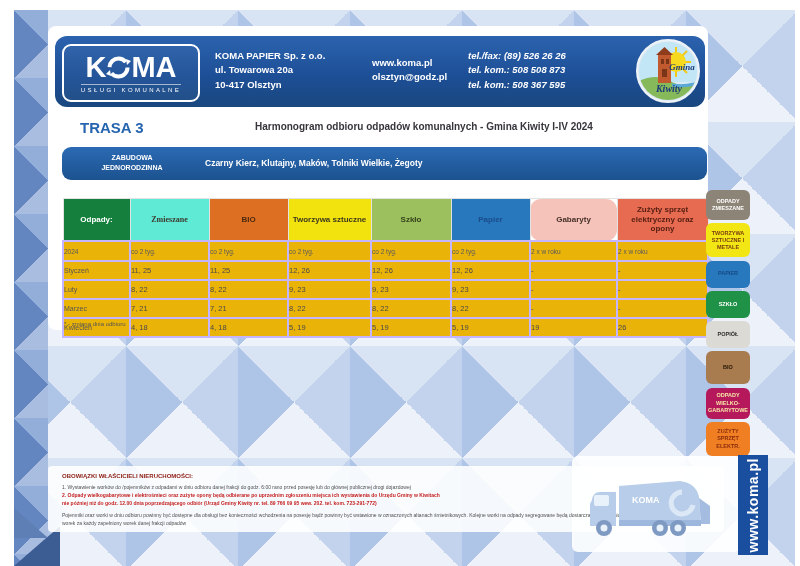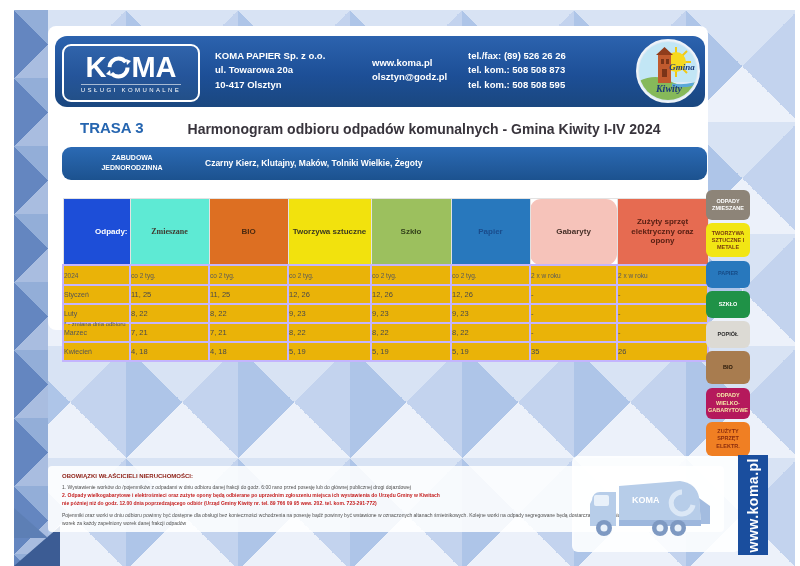--- a/index.html
+++ b/index.html
@@ -29,36 +29,36 @@
   .header-card{position:absolute;left:55px;top:36px;width:650px;height:71px;border-radius:12px;
       background:linear-gradient(180deg,#2c63ae 0%,#1d4f97 55%,#1a477f 100%);color:#fff;}
   .koma-box{position:absolute;left:7px;top:8px;width:134px;height:54px;border:2px solid #ffffff;border-radius:9px;
       display:flex;flex-direction:column;align-items:center;justify-content:center;background:rgba(255,255,255,0.04);}
   .koma-word{display:flex;align-items:center;font-weight:bold;font-size:29px;line-height:1;letter-spacing:0px;color:#fff;}
   .koma-word svg{margin:0 -1px;}
   .koma-tagline{font-size:6px;letter-spacing:2.4px;margin-top:2px;border-top:1px solid rgba(255,255,255,0.6);padding-top:2px;color:#fff;}
   .hdr-block{position:absolute;font-size:9.5px;font-weight:bold;line-height:1.5;white-space:nowrap;}
   .hdr-company{left:160px;top:13px;}
   .hdr-web{left:317px;top:20px;}
-  .hdr-phones{left:413px;top:13px;}
+  .hdr-phones{left:413px;top:13px;font-style:italic;}
   .kiwity{position:absolute;left:581px;top:3px;width:64px;height:64px;}
 
   
   .trasa{position:absolute;left:80px;top:119px;font-size:15px;font-weight:bold;color:#2565b0;}
-  .doc-title{position:absolute;left:150px;top:121px;width:548px;text-align:center;font-size:14px;font-weight:bold;color:#38343c;}
+  .doc-title{position:absolute;left:150px;top:121px;width:548px;text-align:center;font-size:10px;font-weight:bold;color:#38343c;}
 
   
   .zone-bar{position:absolute;left:62px;top:147px;width:645px;height:33px;border-radius:9px;
       background:linear-gradient(180deg,#2b6ab4 0%,#1c528f 100%);color:#fff;}
   .zone-type{position:absolute;left:14px;top:6px;width:112px;text-align:center;font-size:7px;font-weight:bold;line-height:1.45;}
   .zone-localities{position:absolute;left:143px;top:11px;font-size:8.5px;font-weight:bold;}
 
   
   table.schedule{position:absolute;left:62px;top:198px;width:645px;border-collapse:collapse;table-layout:fixed;background:#fff;}
-  .schedule th{height:33px;font-size:8px;font-weight:bold;border:1px solid #e2e2e2;padding:16px 2px;text-align:center;line-height:1.2;}
+  .schedule th{height:33px;font-size:8px;font-weight:bold;border:1px solid #e2e2e2;padding:4px 2px;text-align:center;line-height:1.2;}
   .schedule thead tr{border-bottom:2px solid #e3e78e;}
   .schedule td{border:2px solid #c4b5fd;background:#eab308;color:#4a4a4a;padding:0;}
   .row-freq td{height:18px;font-size:6.5px;color:#5a5a5a;}
   .row-month td{height:17px;font-size:7.5px;}
   .row-month td.mname{font-size:7px;color:#555;}
   .footnote{position:absolute;left:64px;top:321px;font-size:6px;color:#555;}
 
   
   .legend{position:absolute;left:706px;top:190px;width:44px;height:266px;display:flex;flex-direction:column;justify-content:space-between;}
   .chip{border-radius:6px;display:flex;align-items:center;justify-content:center;text-align:center;
@@ -114,21 +114,21 @@
     </div>
 
     <div class="hdr-block hdr-web">
       <div>www.koma.pl</div>
       <div>olsztyn@godz.pl</div>
     </div>
 
     <div class="hdr-block hdr-phones">
       <div>tel./fax: (89) 526 26 26</div>
       <div>tel. kom.: 508 508 873</div>
-      <div>tel. kom.: 508 508 595</div>
+      <div>tel. kom.: 508 367 595</div>
     </div>
 
     <svg class="kiwity" width="64" height="64" viewBox="0 0 64 64">
       <defs>
           <clipPath id="kclip">
             <circle cx="32" cy="32" r="29"></circle>
           </clipPath>
         </defs>
       <circle cx="32" cy="32" r="31" fill="#dceaf5" stroke="#eef3f8" stroke-width="2"></circle>
       <g clip-path="url(#kclip)">
@@ -170,21 +170,21 @@
         <col style="width:79px">
         <col style="width:79px">
         <col style="width:83px">
       <col style="width:80px">
         <col style="width:79px">
         <col style="width:87px">
         <col style="width:91px">
     </colgroup>
     <thead>
       <tr>
-        <th style="background: #1d4ed8; color: rgb(255, 255, 255); text-align: right;">Odpady:</th>
+        <th style="background: #15803d; color: rgb(255, 255, 255);">Odpady:</th>
         <th style="background: #5eead4; color: rgb(63, 58, 48); font-family: Liberation Serif, serif;">Zmieszane</th>
         <th style="background: rgb(221, 111, 34); color: rgb(77, 42, 16);">BIO</th>
         <th style="background: rgb(242, 226, 13); color: rgb(60, 58, 32);">Tworzywa sztuczne</th>
         <th style="background: rgb(156, 192, 94); color: rgb(53, 67, 28);">Szkło</th>
         <th style="background: rgb(40, 120, 189); color: rgb(26, 76, 140);">Papier</th>
         <th style="background: rgb(246, 195, 186); color: rgb(70, 48, 40); border-radius: 11px;">Gabaryty</th>
         <th style="background: rgb(230, 107, 81); color: rgb(90, 32, 20);">Zużyty sprzęt elektryczny oraz opony</th>
       </tr>
     </thead>
     <tbody>
@@ -228,21 +228,21 @@
         <td>-</td>
         <td>-</td>
       </tr>
       <tr class="row-month">
         <td class="mname">Kwiecień</td>
         <td>4, 18</td>
         <td>4, 18</td>
         <td>5, 19</td>
         <td>5, 19</td>
         <td>5, 19</td>
-        <td>35</td>
+        <td>19</td>
         <td>26</td>
       </tr>
     </tbody>
   </table>
   <div class="footnote">* - zmiana dnia odbioru</div>
 
   <div class="legend">
     <div class="chip chip-0" style="background: rgb(141, 132, 120); color: rgb(255, 255, 255);">ODPADY ZMIESZANE</div>
     <div class="chip chip-1" style="background: rgb(242, 230, 20); color: rgb(122, 60, 16);">TWORZYWA SZTUCZNE I METALE</div>
     <div class="chip chip-2" style="background: rgb(40, 120, 189); color: rgb(22, 74, 133);">PAPIER</div>

